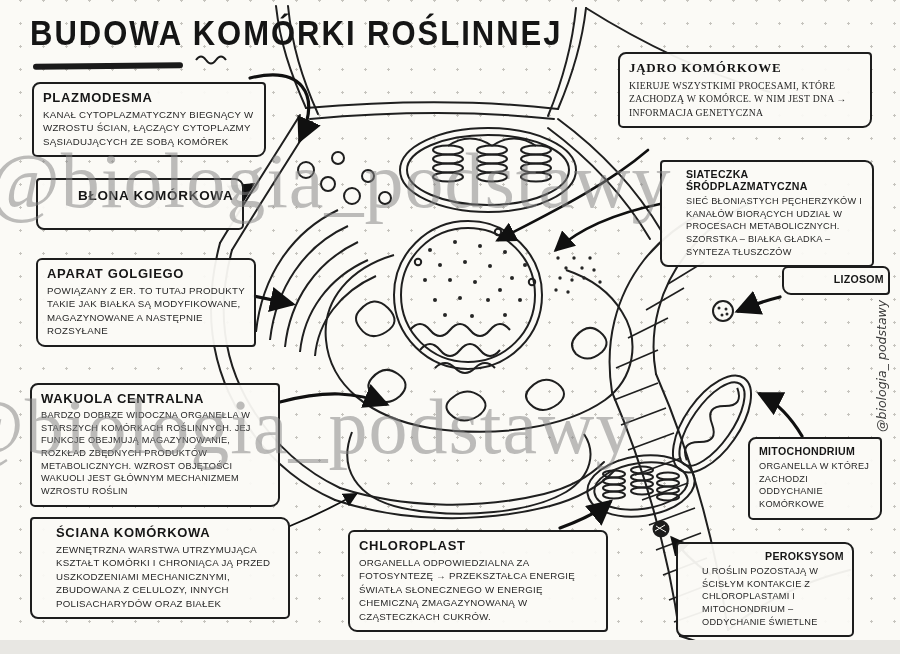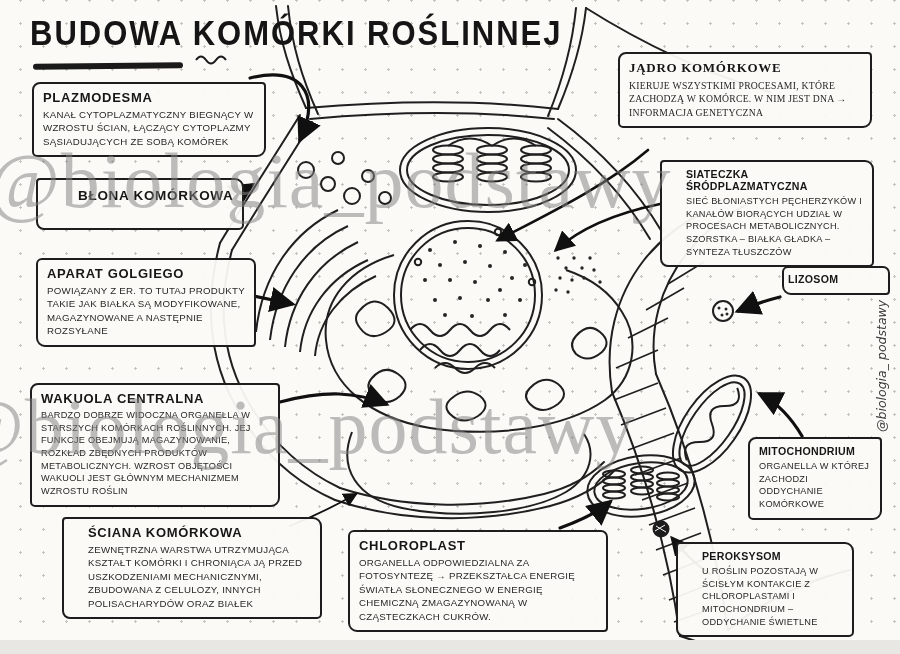--- a/index.html
+++ b/index.html
@@ -13,21 +13,21 @@
   .title-underline{position:absolute;left:33px;top:63px;width:150px;height:6px;background:#1a1a1a;
     border-radius:3px;transform:rotate(-0.6deg);z-index:10;}
   .art{position:absolute;left:0;top:0;z-index:2;}
   .note-box{position:absolute;z-index:10;border:2.2px solid #1d1d1d;background:rgba(251,250,246,0.95);
     color:#272727;padding:6px 8px 7px 9px;box-sizing:border-box;}
   .r1{border-radius:8px 4px 9px 5px;} .r2{border-radius:4px 9px 5px 8px;padding-left:24px;} .r3{border-radius:6px 7px 4px 9px;}
   .box-title{font-weight:bold;font-size:13px;letter-spacing:0.7px;margin-bottom:3px;color:#161616;}
   .box-body{font-size:9.7px;line-height:1.38;letter-spacing:0.25px;font-weight:500;}
   .small-title .box-title{font-size:10.6px;letter-spacing:0.3px;}
   .tiny .box-body{font-size:9.2px;}
-  .centered{text-align:left;}
+  .centered{text-align:right;}
   .wm{position:absolute;font-family:"Liberation Serif",serif;font-size:78px;color:#838383;
     opacity:0.52;white-space:nowrap;z-index:30;letter-spacing:1px;pointer-events:none;}
   .wm-hand{position:absolute;left:874px;top:432px;transform:rotate(-90deg);transform-origin:0 0;
     font-size:12.5px;font-style:italic;color:#3c3c3c;white-space:nowrap;z-index:30;
     font-family:"DejaVu Sans",sans-serif;pointer-events:none;}
 </style>
 </head>
 <body>
 
 <div class="paper">
@@ -240,21 +240,21 @@
   <div class="note-box r3" style="left:36px;top:258px;width:220px;">
     <div class="box-title">APARAT GOLGIEGO</div>
     <div class="box-body">POWIĄZANY Z ER. TO TUTAJ PRODUKTY TAKIE JAK BIAŁKA SĄ MODYFIKOWANE, MAGAZYNOWANE A NASTĘPNIE ROZSYŁANE</div>
   </div>
 
   <div class="note-box r1 tiny" style="left:30px;top:383px;width:250px;">
     <div class="box-title">WAKUOLA CENTRALNA</div>
     <div class="box-body">BARDZO DOBRZE WIDOCZNA ORGANELLA W STARSZYCH KOMÓRKACH ROŚLINNYCH. JEJ FUNKCJE OBEJMUJĄ MAGAZYNOWANIE, ROZKŁAD ZBĘDNYCH PRODUKTÓW METABOLICZNYCH. WZROST OBJĘTOŚCI WAKUOLI JEST GŁÓWNYM MECHANIZMEM WZROSTU ROŚLIN</div>
   </div>
 
-  <div class="note-box r2" style="left:30px;top:517px;width:260px;margin-left:32px;">
+  <div class="note-box r2" style="left:30px;top:517px;width:260px;">
     <div class="box-title">ŚCIANA KOMÓRKOWA</div>
     <div class="box-body">ZEWNĘTRZNA WARSTWA UTRZYMUJĄCA KSZTAŁT KOMÓRKI I CHRONIĄCA JĄ PRZED USZKODZENIAMI MECHANICZNYMI, ZBUDOWANA Z CELULOZY, INNYCH POLISACHARYDÓW ORAZ BIAŁEK</div>
   </div>
 
   <div class="note-box r3" style="left:348px;top:530px;width:260px;">
     <div class="box-title">CHLOROPLAST</div>
     <div class="box-body">ORGANELLA ODPOWIEDZIALNA ZA FOTOSYNTEZĘ → PRZEKSZTAŁCA ENERGIĘ ŚWIATŁA SŁONECZNEGO W ENERGIĘ CHEMICZNĄ ZMAGAZYNOWANĄ W CZĄSTECZKACH CUKRÓW.</div>
   </div>
 
   <div class="note-box r1" style="left:618px;top:52px;width:254px;font-family:Liberation Serif, serif;">

